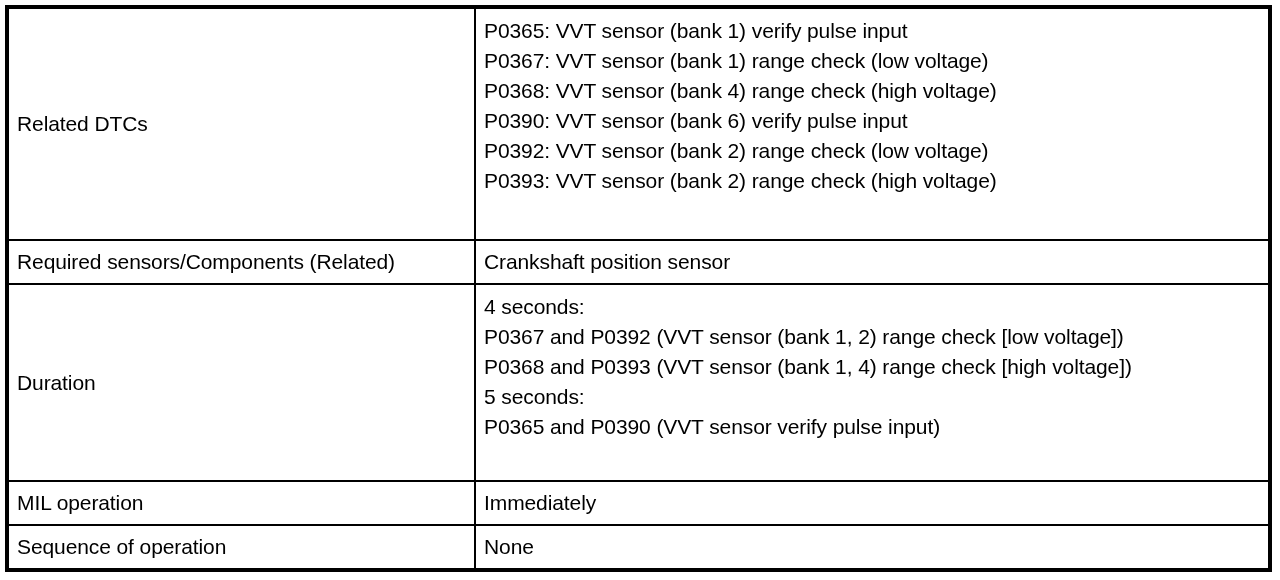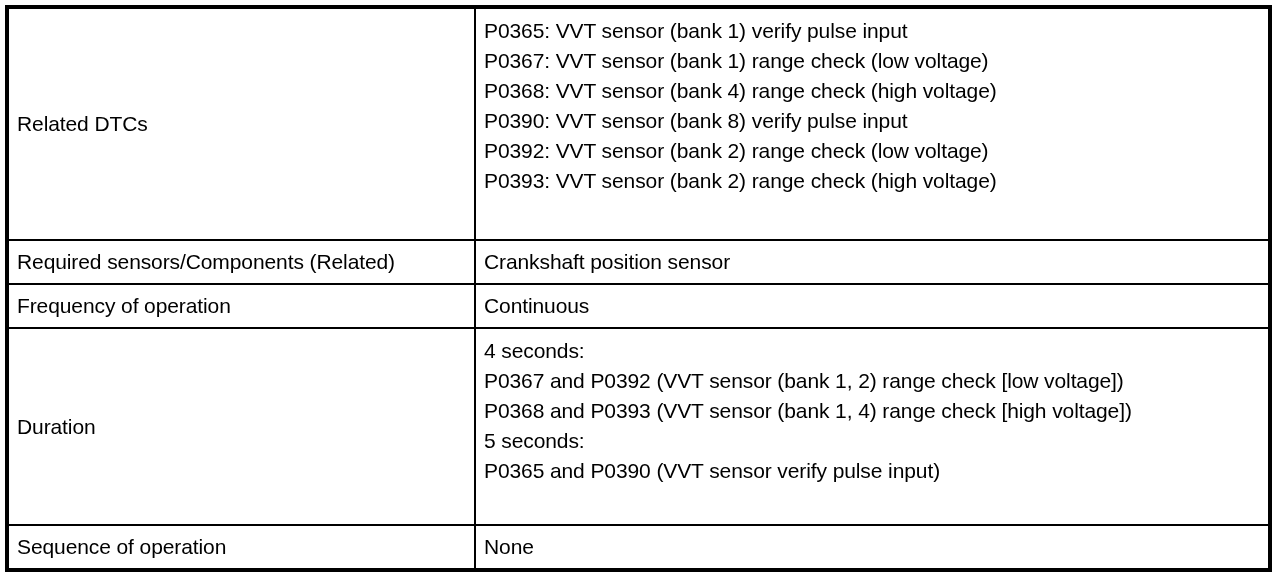--- a/index.html
+++ b/index.html
@@ -103,45 +103,45 @@
         <col class="col-label">
         <col class="col-value">
       </colgroup>
       <tbody id="table-body">
           <tr class="multiline">
             <td class="label">Related DTCs</td>
             <td class="value">
               <span class="line">P0365: VVT sensor (bank 1) verify pulse input</span>
               <span class="line">P0367: VVT sensor (bank 1) range check (low voltage)</span>
               <span class="line">P0368: VVT sensor (bank 4) range check (high voltage)</span>
-              <span class="line">P0390: VVT sensor (bank 8) verify pulse input</span>
+              <span class="line">P0390: VVT sensor (bank 6) verify pulse input</span>
               <span class="line">P0392: VVT sensor (bank 2) range check (low voltage)</span>
               <span class="line">P0393: VVT sensor (bank 2) range check (high voltage)</span>
             </td>
           </tr>
           <tr class="single">
             <td class="label">Required sensors/Components (Related)</td>
             <td class="value">
               <span class="line">Crankshaft position sensor</span>
             </td>
           </tr>
-          <tr class="single">
-            <td class="label">Frequency of operation</td>
-            <td class="value">
-              <span class="line">Continuous</span>
-            </td>
-          </tr>
           <tr class="multiline">
             <td class="label">Duration</td>
             <td class="value">
               <span class="line">4 seconds:</span>
               <span class="line">P0367 and P0392 (VVT sensor (bank 1, 2) range check [low voltage])</span>
               <span class="line">P0368 and P0393 (VVT sensor (bank 1, 4) range check [high voltage])</span>
               <span class="line">5 seconds:</span>
               <span class="line">P0365 and P0390 (VVT sensor verify pulse input)</span>
+            </td>
+          </tr>
+          <tr class="single">
+            <td class="label">MIL operation</td>
+            <td class="value">
+              <span class="line">Immediately</span>
             </td>
           </tr>
           <tr class="single">
             <td class="label">Sequence of operation</td>
             <td class="value">
               <span class="line">None</span>
             </td>
           </tr>
         </tbody>
     </table>

